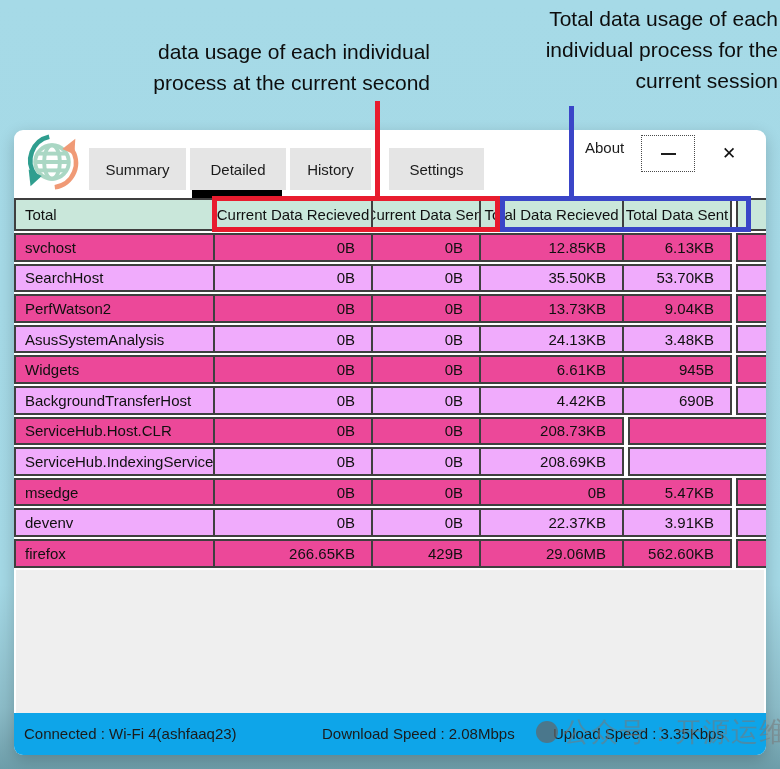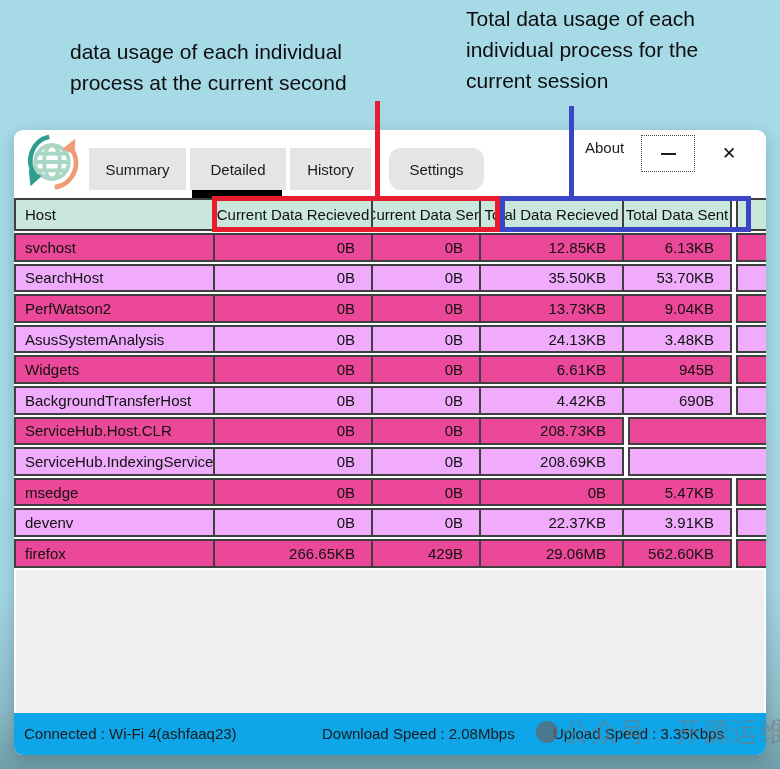--- a/index.html
+++ b/index.html
@@ -2,38 +2,38 @@
 <html><head>
 <meta charset="utf-8">
 <style>
   html,body{margin:0;padding:0;}
   .stage{
     position:relative; width:780px; height:769px; overflow:hidden;
     background:linear-gradient(180deg,#a6dae7 0%, #a4d8e5 76%, #8cbcc8 92%, #6d9da9 100%);
     font-family:"Liberation Sans", sans-serif;
   }
   
-  .ann{position:absolute;color:#0d0d0d;font-size:21px;line-height:31px;text-align:left;z-index:6;}
+  .ann{position:absolute;color:#0d0d0d;font-size:21px;line-height:31px;text-align:right;z-index:6;}
   .ann-current{left:70px;top:36px;width:360px;}
   .ann-total{left:466px;top:3px;width:312px;}
   .vline{position:absolute;width:5px;z-index:6;}
   .vline-red{left:375px;top:101px;height:97px;background:#e81c2e;}
   .vline-blue{left:569px;top:106px;height:92px;background:#3a45c8;}
   .box-red{position:absolute;left:212px;top:196px;width:288px;height:36px;border:5px solid #e81c2e;box-sizing:border-box;z-index:5;}
   .box-blue{position:absolute;left:500px;top:196px;width:251px;height:36px;border:5px solid #3a45c8;box-sizing:border-box;z-index:5;}
   
   .window{position:absolute;left:14px;top:130px;width:752px;height:625px;background:#fff;
     border-radius:9px;box-shadow:0 5px 16px rgba(0,0,0,0.20);}
   .globe{position:absolute;left:10px;top:3px;width:56px;height:58px;}
   .tab{position:absolute;top:18px;height:42px;background:#e5e5e5;color:#1b1b1b;font-size:15px;
     display:flex;align-items:center;justify-content:center;cursor:default;}
   .tab-summary{left:75px;width:97px;}
   .tab-detailed{left:176px;width:96px;}
   .tab-history{left:276px;width:81px;}
-  .tab-settings{left:375px;width:95px;border-radius:12px;}
+  .tab-settings{left:375px;width:95px;}
   .tab-underline{position:absolute;left:178px;top:60px;width:90px;height:8px;background:#000;}
   .about{position:absolute;left:571px;top:9px;font-size:15px;color:#1b1b1b;}
   .min-btn{position:absolute;left:627px;top:5px;width:54px;height:37px;border:1px dotted #4a4a4a;
     background:#fff;display:flex;align-items:center;justify-content:center;box-sizing:border-box;}
   .min-dash{width:15px;height:2px;background:#1d1d1d;}
   .close-btn{position:absolute;left:701px;top:10px;width:28px;height:26px;font-size:17px;color:#111;
     display:flex;align-items:center;justify-content:center;}
   
   .table{position:absolute;left:0;top:68px;width:752px;}
   .trow{display:flex;margin-bottom:2px;}
@@ -110,21 +110,21 @@
     <div class="tab-underline"></div>
 
     <div class="about">About</div>
     <div class="min-btn">
       <div class="min-dash"></div>
     </div>
     <div class="close-btn">✕</div>
 
     <div class="table">
       <div class="trow thead">
-        <div class="td c-name hcell">Host</div>
+        <div class="td c-name hcell">Total</div>
         <div class="td c-cdr  hcell">Current Data Recieved</div>
         <div class="td c-cds  hcell">Current Data Sent</div>
         <div class="td c-tdr  hcell">Total Data Recieved</div>
         <div class="td c-tds  hcell">Total Data Sent</div>
         <div class="td-gap"></div>
         <div class="td c-stub"></div>
       </div>
       <div id="tbody">
           <div class="trow light">
             <div class="td c-name">svchost</div>

